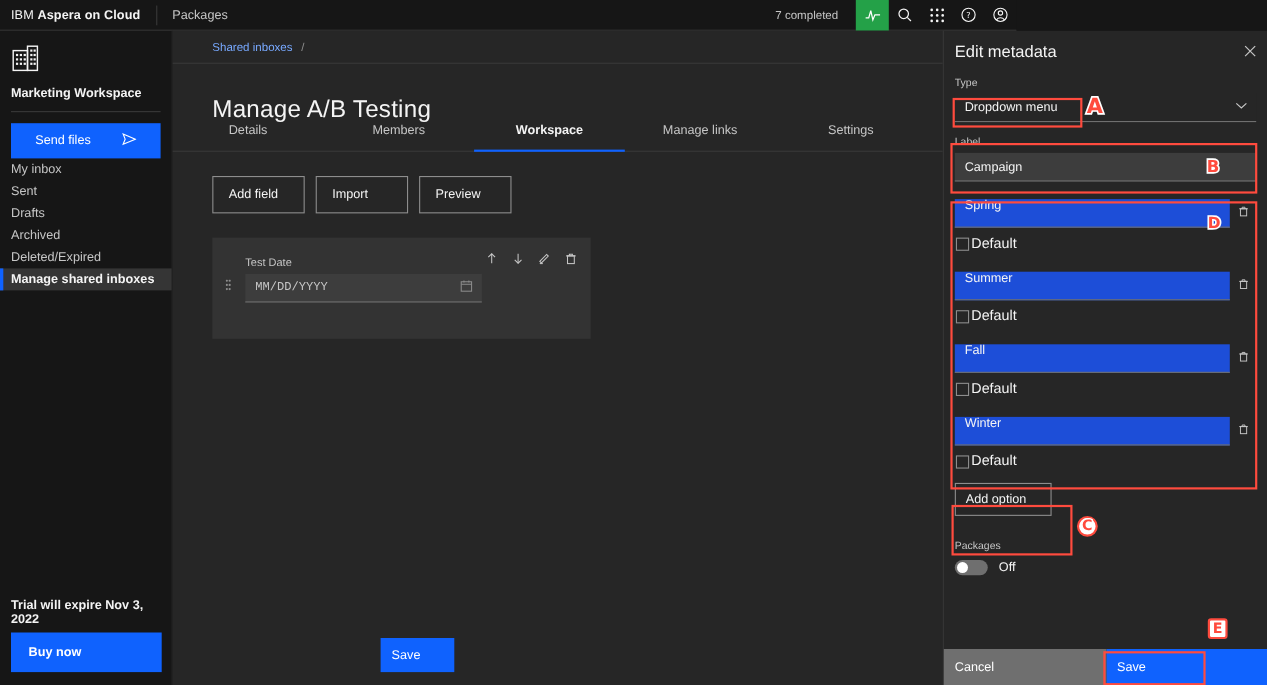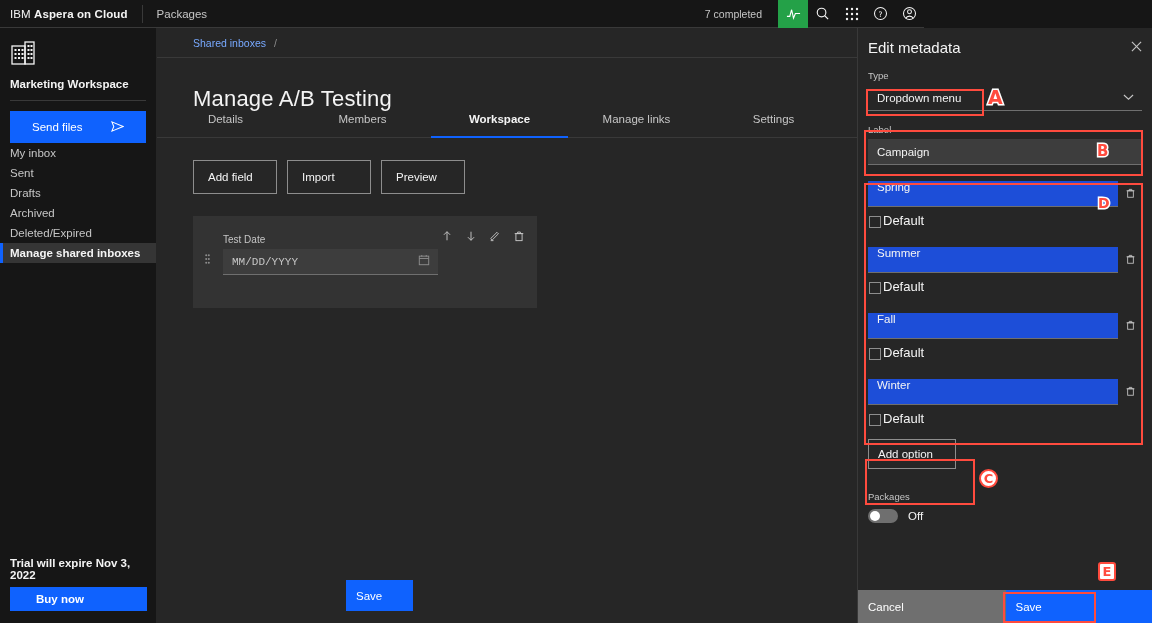--- a/index.html
+++ b/index.html
@@ -57,22 +57,22 @@
     height: 20px; display: flex; align-items: center;
     padding-left: 10px; font-size: 11.5px; color: #c6c6c6;
   }
   .navitem.active {
     background: #353535; color: #f4f4f4; font-weight: 700;
     border-left: 3px solid #0f62fe; padding-left: 7px;
   }
   .trialbox { position: absolute; bottom: 0; left: 0; width: 157px; padding-bottom: 12px; font-weight: bold; }
   .trialtext { font-size: 11.5px; color: #f4f4f4; padding: 0 10px 6px 10px; }
   .buynow {
-    margin: 0 10px; height: 24px; background: #0f62fe; color: #fff;
-    font-size: 11.5px; display: flex; align-items: center; padding-left: 26px;
+    margin: 0 10px; height: 36px; background: #0f62fe; color: #fff;
+    font-size: 11.5px; display: flex; align-items: center; padding-left: 16px;
   }
 
   
   .main {
     position: absolute; top: 28px; left: 157px; width: 700px; height: 595px;
     background: #262626;
   }
   .crumbbar {
     height: 30px; display: flex; align-items: center; padding-left: 36px;
     border-bottom: 1px solid #393939; background: #262626;

